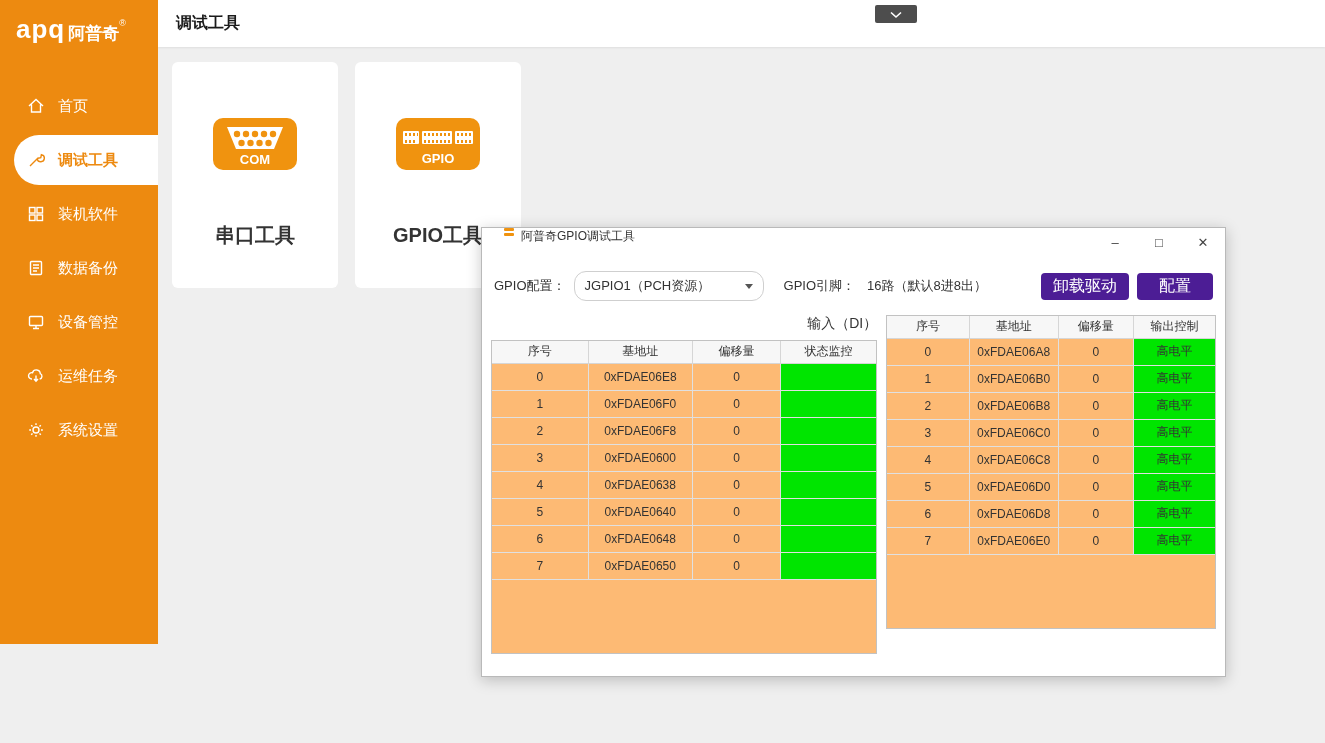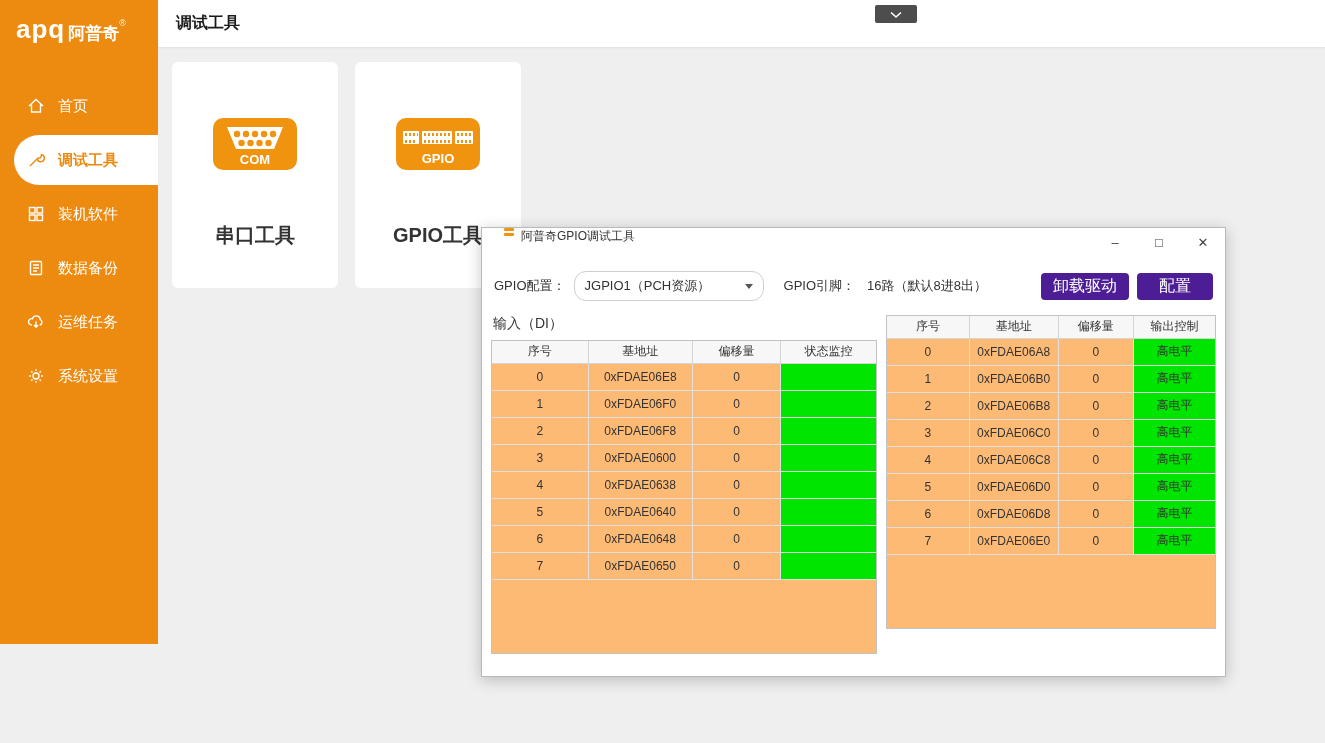--- a/index.html
+++ b/index.html
@@ -46,21 +46,21 @@
   .cfg-label { margin-right:8px; }
   .cfg-select { position:relative; width:190px; height:30px; border:1px solid #cfcfcf; border-radius:12px; background:#fff; display:flex; align-items:center; padding:0 10px; font-size:13px; color:#333; cursor:pointer; }
   .cfg-select .arrow { position:absolute; right:10px; top:12px; width:0; height:0; border-left:4px solid transparent; border-right:4px solid transparent; border-top:5px solid #555; }
   .pins-label { margin-left:20px; }
   .pins-value { margin-left:12px; }
   .dlg-btns { margin-left:auto; display:flex; gap:8px; }
   .btn-blue { min-width:76px; height:27px; padding:0 12px; background:#4c1d95; color:#fff; border:none; border-radius:4px; font-size:16px; cursor:pointer; }
 
   .dlg-sections { display:flex; gap:9px; padding:0 9px; margin-top:14px; }
   .section { display:flex; flex-direction:column; }
-  .section-di { width:411px; }
+  .section-di { width:411px;align-items:flex-end; }
   .section-do { width:351px; }
   .section-title { font-size:14px; color:#333; margin:0 0 7px 2px; }
   .tbl-wrap { border:1px solid #c2c2c2; height:314px; overflow:hidden; background:#fdba74; }
   table { width:100%; border-collapse:collapse; table-layout:fixed; }
   th { background:#f7f7f7; font-weight:normal; font-size:12px; color:#333; height:22px; border:1px solid #d6d6d6; border-top:none; }
   th:first-child { border-left:none; } th:last-child { border-right:none; }
   td { font-size:12px; color:#333; text-align:center; height:27px; border:1px solid #e0e0e0; border-left:1px solid #e8e8e8; }
   td:first-child { border-left:none; } td:last-child { border-right:none; }
   td.green { background:#00e500; }
   col.c1 { width:25%; } col.c2 { width:27.2%; } col.c3 { width:22.9%; } col.c4 { width:24.9%; }
@@ -105,20 +105,29 @@
         <span>装机软件</span>
       </div>
       <div class="nav-item">
         <span class="ico">
           <svg width="18" height="18" viewBox="0 0 18 18">
               <rect x="3.5" y="2.5" width="11" height="13" rx="1"></rect>
               <path d="M6 6 H12 M6 9 H12 M6 12 H10"></path>
             </svg>
         </span>
         <span>数据备份</span>
+      </div>
+      <div class="nav-item">
+        <span class="ico">
+          <svg width="18" height="18" viewBox="0 0 18 18">
+              <rect x="2.5" y="3.5" width="13" height="9" rx="1"></rect>
+              <path d="M9 12.5 V15 M6 15.5 H12"></path>
+            </svg>
+        </span>
+        <span>设备管控</span>
       </div>
       <div class="nav-item">
         <span class="ico">
           <svg width="18" height="18" viewBox="0 0 18 18">
               <path d="M5 12 a3.2 3.2 0 1 1 0.5 -6.3 a4 4 0 0 1 7.8 1 a2.8 2.8 0 0 1 -0.6 5.3"></path>
               <path d="M9 8.5 V14 M7 12 L9 14.2 L11 12"></path>
             </svg>
         </span>
         <span>运维任务</span>
       </div>

